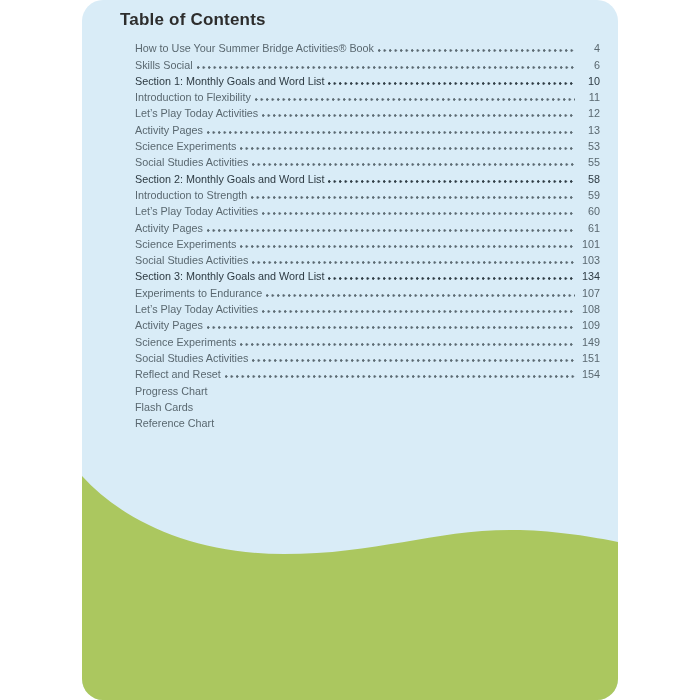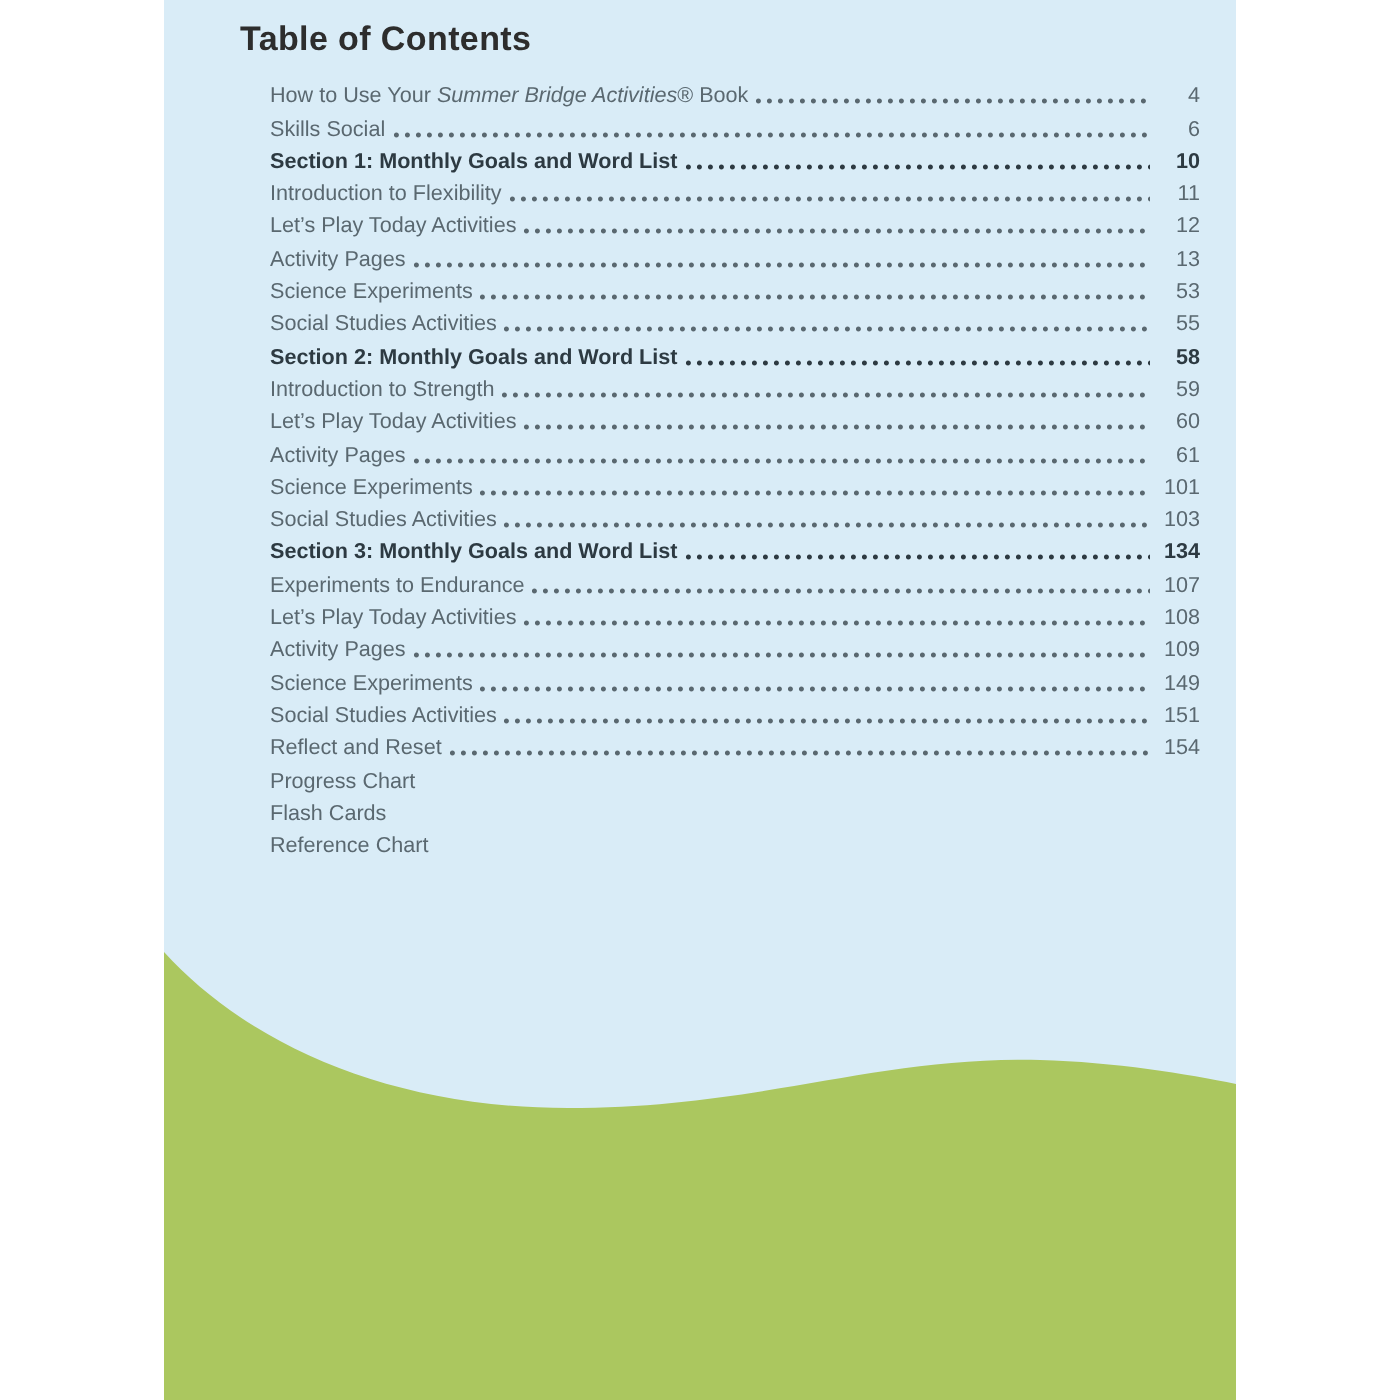--- a/index.html
+++ b/index.html
@@ -9,20 +9,21 @@
     font-family:"Liberation Sans", sans-serif;
     position:relative;
     overflow:hidden;
   }
   .page{
     position:absolute;
     left:82px;top:0;
     width:536px;height:700px;
     background:var(--page_bg,#d9ecf7);
     overflow:hidden;
+    border-radius:21px;
   }
   .title{
     position:absolute;
     left:38px;top:10px;
     margin:0;
     font-size:17px;
     font-weight:bold;
     letter-spacing:.2px;
     color:var(--title_color,#2d2d2d);
   }
@@ -32,25 +33,25 @@
   }
   .toc-row{
     display:flex;
     align-items:flex-end;
     height:16.3px;
     font-size:10.8px;
     line-height:14px;
     color:var(--text,#5a6870);
   }
   .toc-row.bold{
-    font-weight:bold;
+    font-weight:normal;
     color:var(--bold_text,#2d3a42);
   }
   .label{white-space:nowrap;}
-  .label .italic{font-style:italic;}
+  .label .italic{}
   .leader{
     flex:1;
     height:3px;
     margin:0 3px 3px 4px;
     background-image:radial-gradient(circle at 1.2px 1.5px, currentColor 1px, transparent 1.45px);
     background-size:5.5px 3px;
     background-repeat:repeat-x;
   }
   .pagenum{
     min-width:22px;

